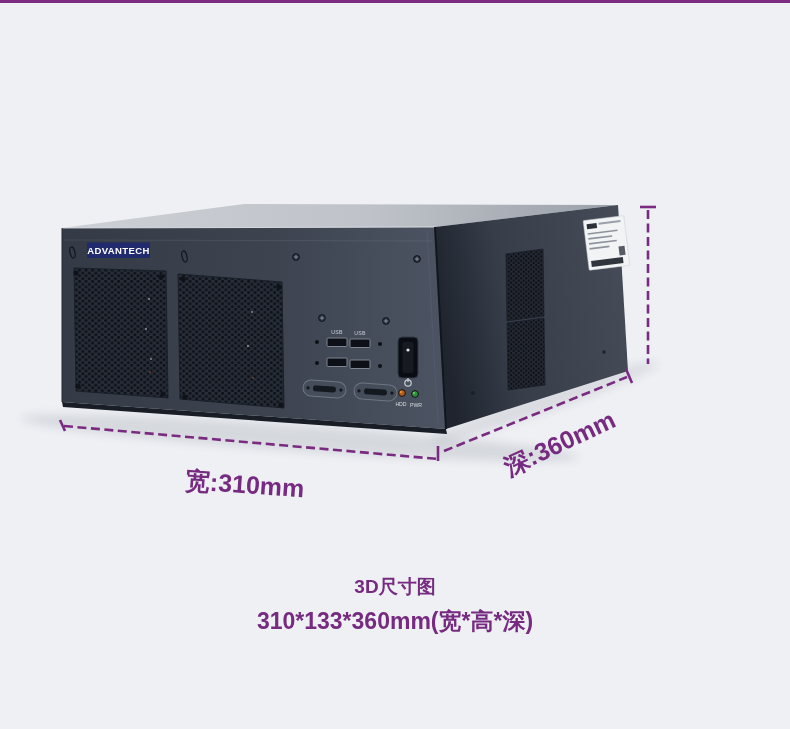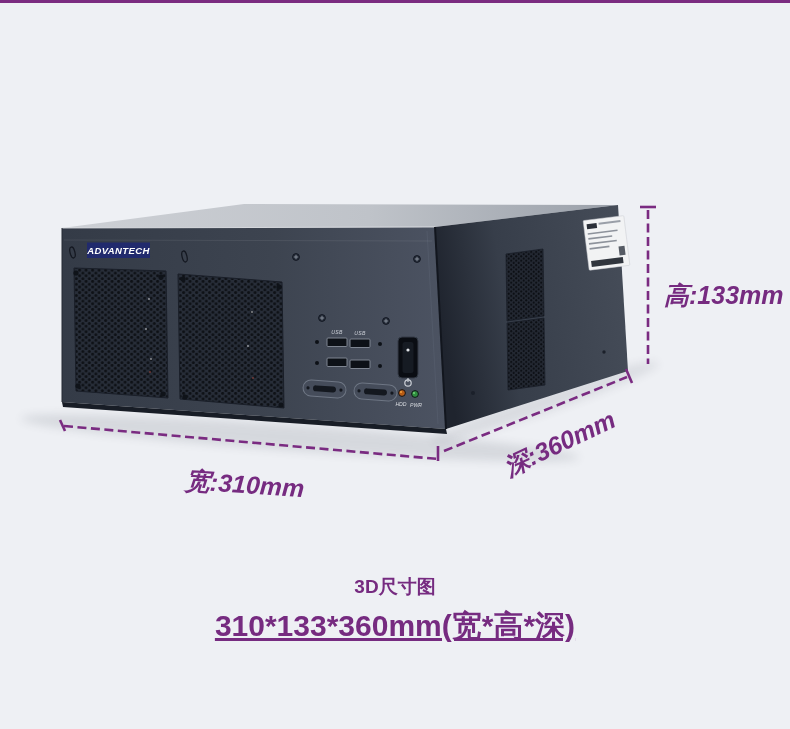--- a/index.html
+++ b/index.html
@@ -11,38 +11,38 @@
   html,body{width:790px;height:729px;overflow:hidden;}
   body{
     background:var(--background);
     font-family:"Liberation Sans","DejaVu Sans",sans-serif;
     position:relative;
   }
   .topbar{
     position:absolute;top:0;left:0;width:790px;height:3px;
     background:var(--top_bar_color);
   }
-  .stage{position:absolute;top:0;left:0;width:666px;height:520px;font-style:italic;}
+  .stage{position:absolute;top:0;left:0;width:666px;height:520px;}
   .stage svg{position:absolute;top:0;left:0;}
   .dim-label{
     position:absolute;
     color:var(--annotation_color);
     font-weight:700;
     white-space:nowrap;
     line-height:1;
   }
   .dim-height{left:664px;top:283px;font-size:25px;}
   .dim-width{left:185px;top:468px;font-size:25px;transform:rotate(4deg);transform-origin:left center;}
   .dim-depth{left:500px;top:431px;font-size:25px;transform:rotate(-25deg);transform-origin:center center;}
   .caption{
     position:absolute;left:0;width:790px;text-align:center;
     color:var(--annotation_color);font-weight:700;white-space:nowrap;
   }
   .caption-1{top:574px;font-size:19px;}
-  .caption-2{top:606px;font-size:30px;text-decoration:underline;}
+  .caption-2{top:606px;font-size:23px;}
 </style>
 </head>
 <body>
 
 <div class="topbar"></div>
 
 <div class="stage">
   <svg width="790" height="520" viewBox="0 0 790 520">
     <defs>
       <linearGradient id="topGrad" x1="62" y1="215" x2="620" y2="215" gradientUnits="userSpaceOnUse">
@@ -214,19 +214,18 @@
       <line x1="64" y1="426" x2="438" y2="459" stroke-dasharray="9 4.5"></line>
       <line x1="60" y1="420" x2="65" y2="431"></line>
       <line x1="438" y1="446" x2="438" y2="461"></line>
       <line x1="444" y1="451" x2="627" y2="377" stroke-dasharray="9 4.5"></line>
       <line x1="626" y1="369" x2="632" y2="383"></line>
       <line x1="648" y1="210" x2="648" y2="364" stroke-dasharray="9 4.5"></line>
       <line x1="640" y1="207" x2="656" y2="207"></line>
     </g>
   </svg>
 
-  <div class="dim-label dim-height">高:133mm</div>
   <div class="dim-label dim-width">宽:310mm</div>
   <div class="dim-label dim-depth">深:360mm</div>
 </div>
 
 <div class="caption caption-1">3D尺寸图</div>
 <div class="caption caption-2">310*133*360mm(宽*高*深)</div>
 
 </body></html>

